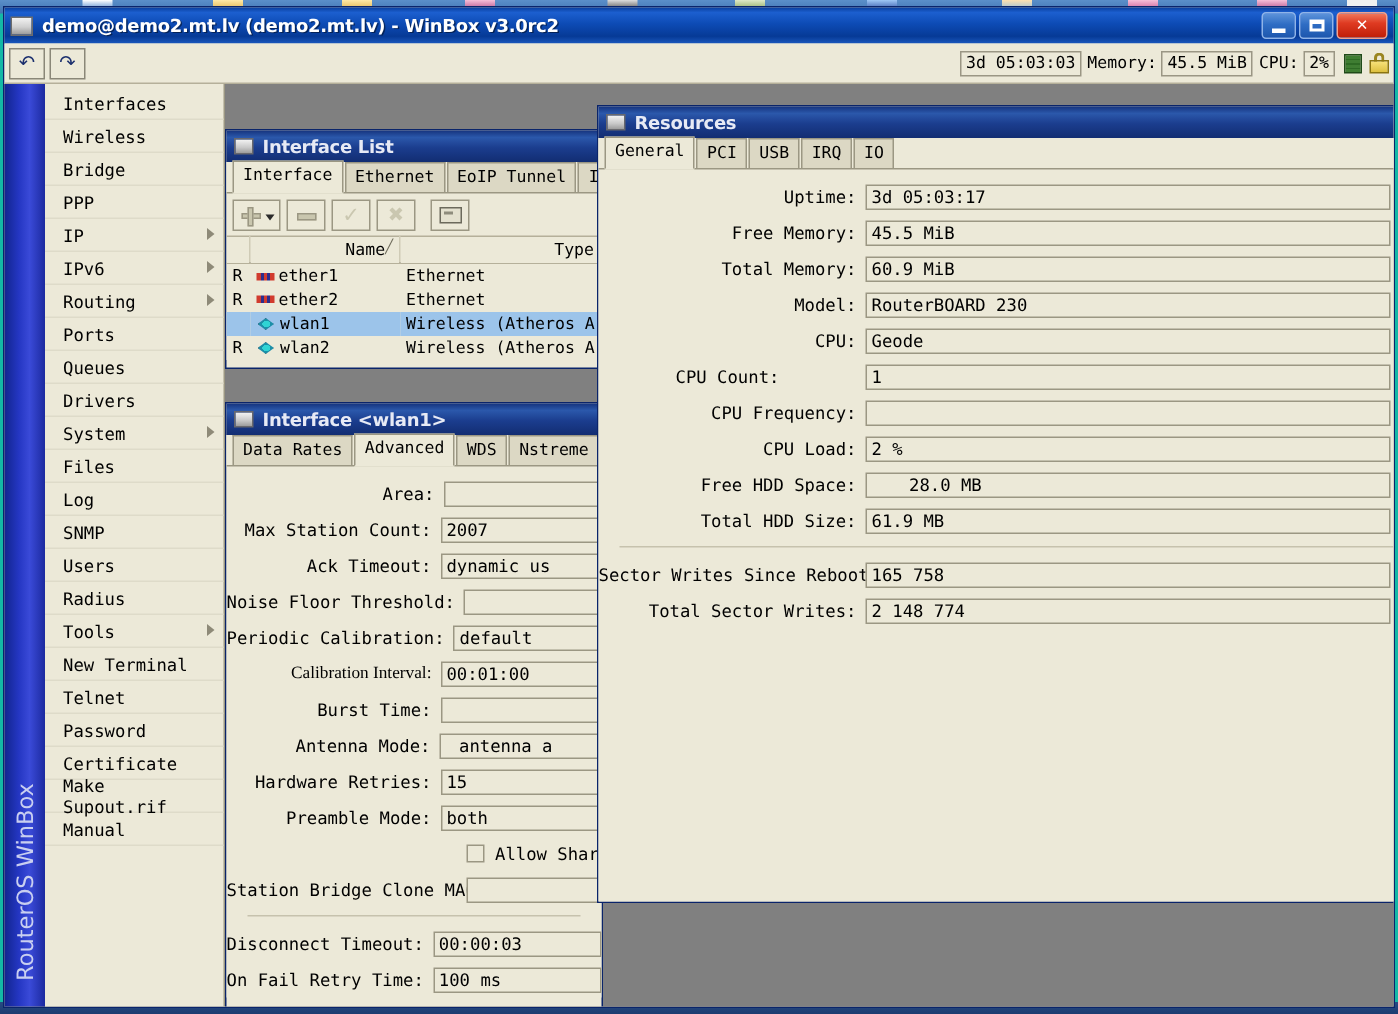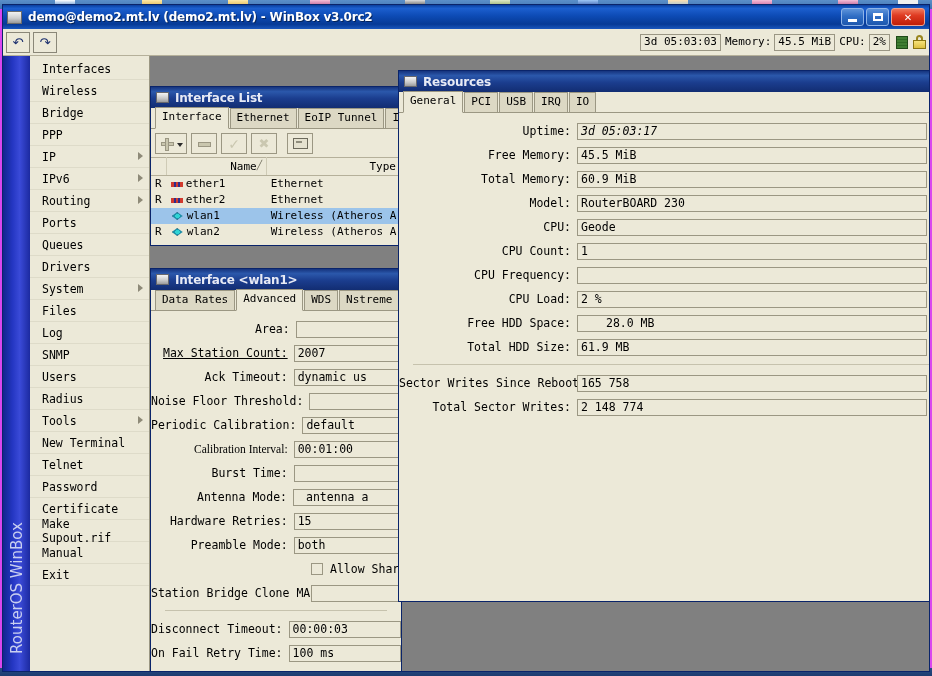--- a/index.html
+++ b/index.html
@@ -7,21 +7,21 @@
     margin: 0; padding: 0;
     width: 932px; height: 676px;
     overflow: hidden;
     font-family: "DejaVu Sans Mono", monospace;
     background: #3a6ea5;
   }
 
   
   #desktop {
     position: absolute; left: 0; top: 0; width: 932px; height: 676px;
-    background: #d946ef;
+    background: #14b8a6;
   }
   #os-taskbar {
     position: absolute; left: 0; top: 0; width: 932px; height: 9px;
     background: linear-gradient(180deg,#5b8fc9 0%,#4a7ebb 60%,#3f73b0 100%);
     overflow: hidden;
   }
   .tb-ico {
     position: absolute; top: 0px; width: 20px; height: 8px;
   }
   #os-bottom {
@@ -391,23 +391,20 @@
             <span>Password</span>
           </div>
           <div class="menu-item">
             <span>Certificate</span>
           </div>
           <div class="menu-item">
             <span>Make Supout.rif</span>
           </div>
           <div class="menu-item">
             <span>Manual</span>
-          </div>
-          <div class="menu-item">
-            <span>Exit</span>
           </div>
         </nav>
 
       <div id="canvas">
 
         <div class="cwin" style="left:0px; top:30px; width:252px; height:160px;">
           <div class="cwin-title">
             <span class="ico"></span>
             <span class="txt">Interface List</span>
           </div>
@@ -483,21 +480,21 @@
                 <div class="tab">WDS</div>
                 <div class="tab">Nstreme</div>
                 <div class="tab">Tx P</div>
               </div>
             <div class="form" id="iw-form">
                 <div class="frow">
                   <div class="flabel" style="width: 160px; padding-left: 37px;">Area:</div>
                   <div class="finput" style="width: 120px;"></div>
                 </div>
                 <div class="frow">
-                  <div class="flabel" style="width: 160px; text-decoration: underline;">Max Station Count:</div>
+                  <div class="flabel" style="width: 160px;">Max Station Count:</div>
                   <div class="finput" style="width: 120px;">2007</div>
                 </div>
                 <div class="frow">
                   <div class="flabel" style="width: 160px;">Ack Timeout:</div>
                   <div class="finput" style="width: 120px;">dynamic us</div>
                 </div>
                 <div class="frow">
                   <div class="flabel" style="width: 160px;">Noise Floor Threshold:</div>
                   <div class="finput" style="width: 120px;"></div>
                 </div>
@@ -556,40 +553,40 @@
             <div class="tabstrip" id="rs-tabs">
                 <div class="tab active">General</div>
                 <div class="tab">PCI</div>
                 <div class="tab">USB</div>
                 <div class="tab">IRQ</div>
                 <div class="tab">IO</div>
               </div>
             <div class="form" id="rs-form">
                 <div class="frow">
                   <div class="flabel" style="width: 178px;">Uptime:</div>
-                  <div class="finput" style="width: 350px; font-style: italic;">3d 05:03:17</div>
+                  <div class="finput" style="width: 350px;">3d 05:03:17</div>
                 </div>
                 <div class="frow">
                   <div class="flabel" style="width: 178px;">Free Memory:</div>
                   <div class="finput" style="width: 350px;">45.5 MiB</div>
                 </div>
                 <div class="frow">
                   <div class="flabel" style="width: 178px;">Total Memory:</div>
                   <div class="finput" style="width: 350px;">60.9 MiB</div>
                 </div>
                 <div class="frow">
                   <div class="flabel" style="width: 178px;">Model:</div>
                   <div class="finput" style="width: 350px;">RouterBOARD 230</div>
                 </div>
                 <div class="frow">
                   <div class="flabel" style="width: 178px;">CPU:</div>
                   <div class="finput" style="width: 350px;">Geode</div>
                 </div>
                 <div class="frow">
-                  <div class="flabel" style="width: 178px;">CPU Count:</div>
+                  <div class="flabel" style="width: 178px; text-align: center;">CPU Count:</div>
                   <div class="finput" style="width: 350px;">1</div>
                 </div>
                 <div class="frow">
                   <div class="flabel" style="width: 178px;">CPU Frequency:</div>
                   <div class="finput" style="width: 350px;"></div>
                 </div>
                 <div class="frow">
                   <div class="flabel" style="width: 178px;">CPU Load:</div>
                   <div class="finput" style="width: 350px;">2 %</div>
                 </div>

